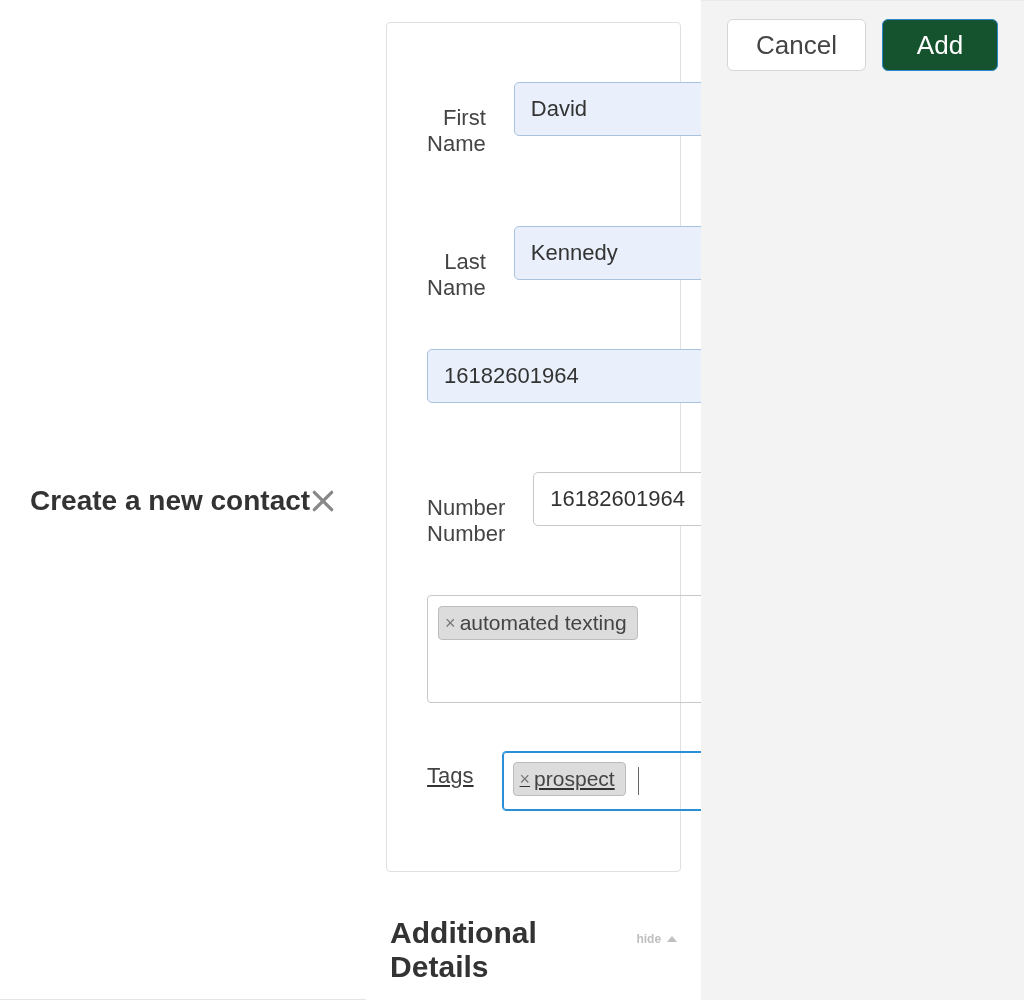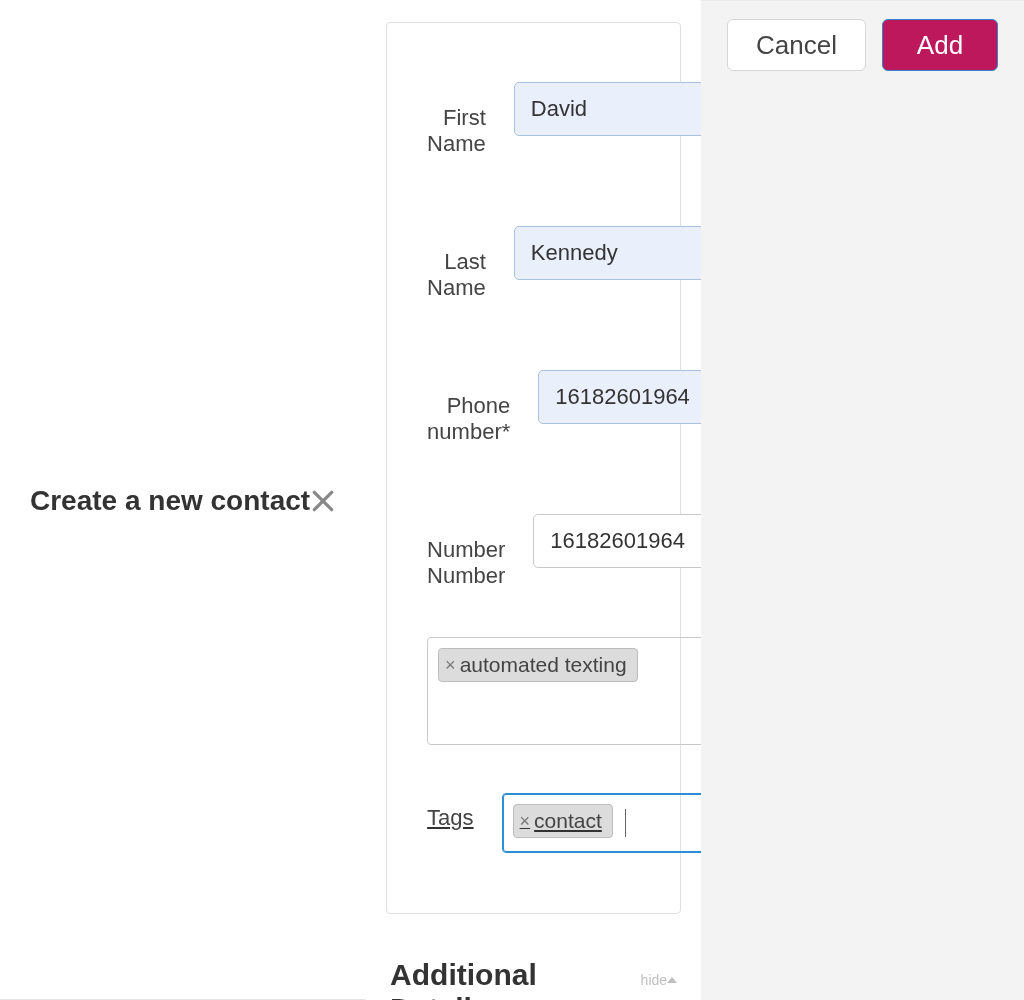--- a/index.html
+++ b/index.html
@@ -128,25 +128,27 @@
     align-items: baseline;
     margin-top: 44px;
     padding: 0 4px 4px 4px;
   }
   .section-title {
     font-size: 30px;
     font-weight: 700;
     color: #333;
   }
   .hide-toggle {
-    font-size: 14px;
+    font-size: 12px;
     color: #bfbfbf;
     cursor: pointer;
     display: inline-flex;
     align-items: center;
+    gap: 6px;
+    font-weight: bold;
   }
   .caret-up {
     width: 0; height: 0;
     border-left: 5px solid transparent;
     border-right: 5px solid transparent;
     border-bottom: 6px solid #bfbfbf;
     display: inline-block;
   }
   .modal-footer {
     flex: 0 0 auto;
@@ -166,21 +168,21 @@
     display: inline-flex;
     align-items: center;
     justify-content: center;
   }
   .btn-default {
     background: #fff;
     border: 1px solid #d6d6d6;
     color: #444;
   }
   .btn-primary {
-    background: #be185d;
+    background: #14532d;
     border: 1px solid #2b86cf;
     color: #fff;
     min-width: 116px;
   }
   
   .modal-body::-webkit-scrollbar { width: 14px; }
   .modal-body::-webkit-scrollbar-thumb { background: #c8c8c8; border-radius: 8px; }
   .modal-body::-webkit-scrollbar-track { background: transparent; }
 </style>
 </head>
@@ -211,21 +213,20 @@
         </div>
 
         <div class="form-row v-center">
           <div class="form-label">Last Name</div>
           <div class="form-control">
             <input class="text-input autofill" type="text" value="Kennedy" style="">
           </div>
         </div>
 
         <div class="form-row v-center">
-          <div class="form-label">Phone number*</div>
           <div class="form-control">
             <input class="text-input autofill" type="text" value="16182601964" style="">
           </div>
         </div>
 
         <div class="form-row v-center">
           <div class="form-label">Number Number</div>
           <div class="form-control">
             <input class="text-input" type="text" value="16182601964" style="">
           </div>
@@ -241,21 +242,21 @@
             </div>
           </div>
         </div>
 
         <div class="form-row">
           <div class="form-label">Tags</div>
           <div class="form-control">
             <div class="tagbox focused">
               <span class="chip">
                 <span class="chip-x">×</span>
-                <span>contact</span>
+                <span>prospect</span>
               </span>
               <span class="cursor-line"></span>
             </div>
           </div>
         </div>
 
       </div>
 
       <div class="section-header">
         <div class="section-title">Additional Details</div>

